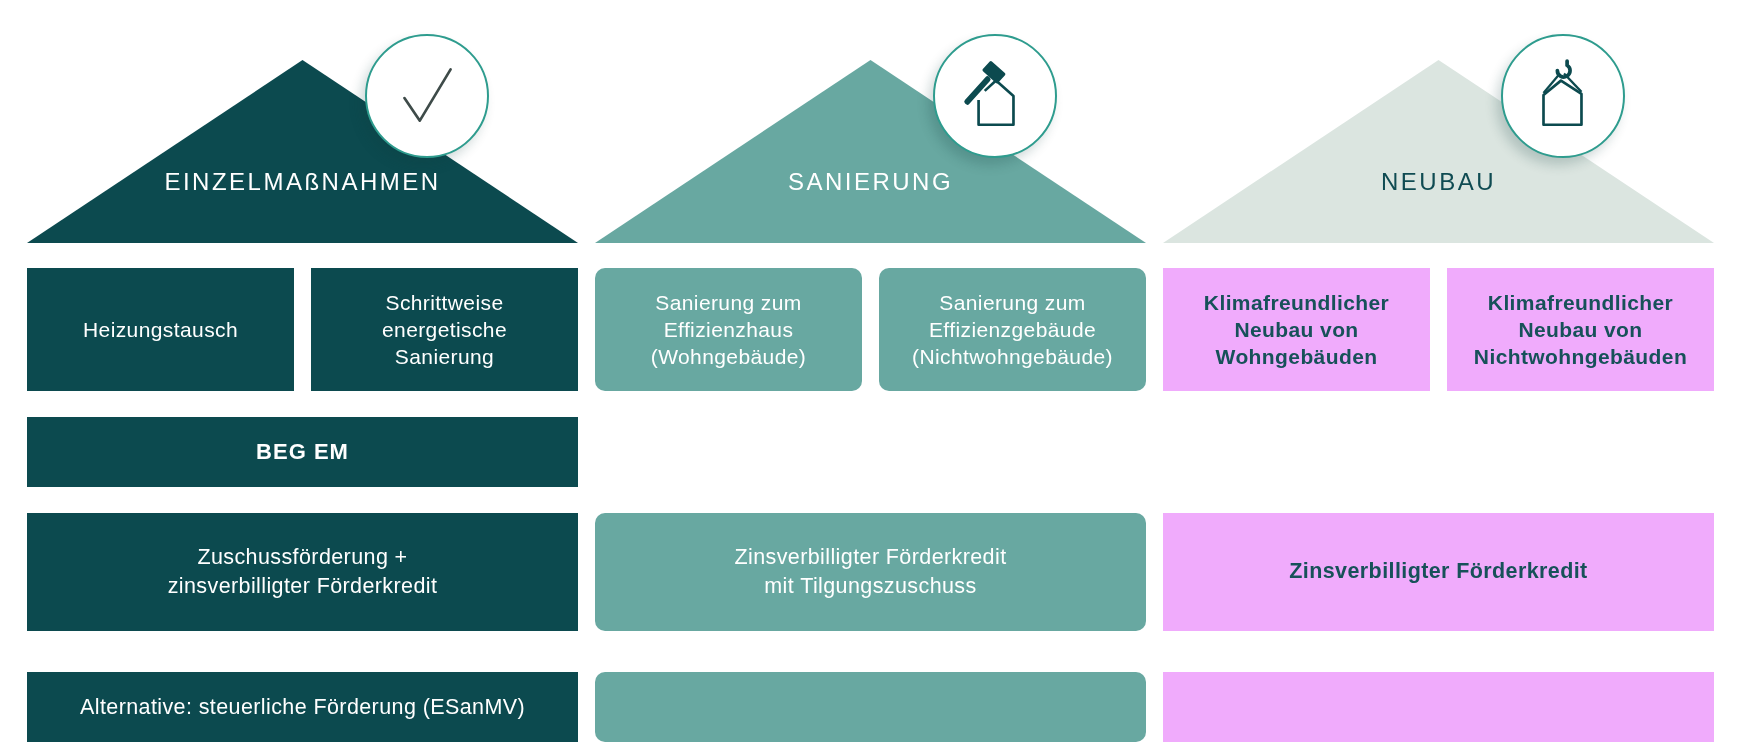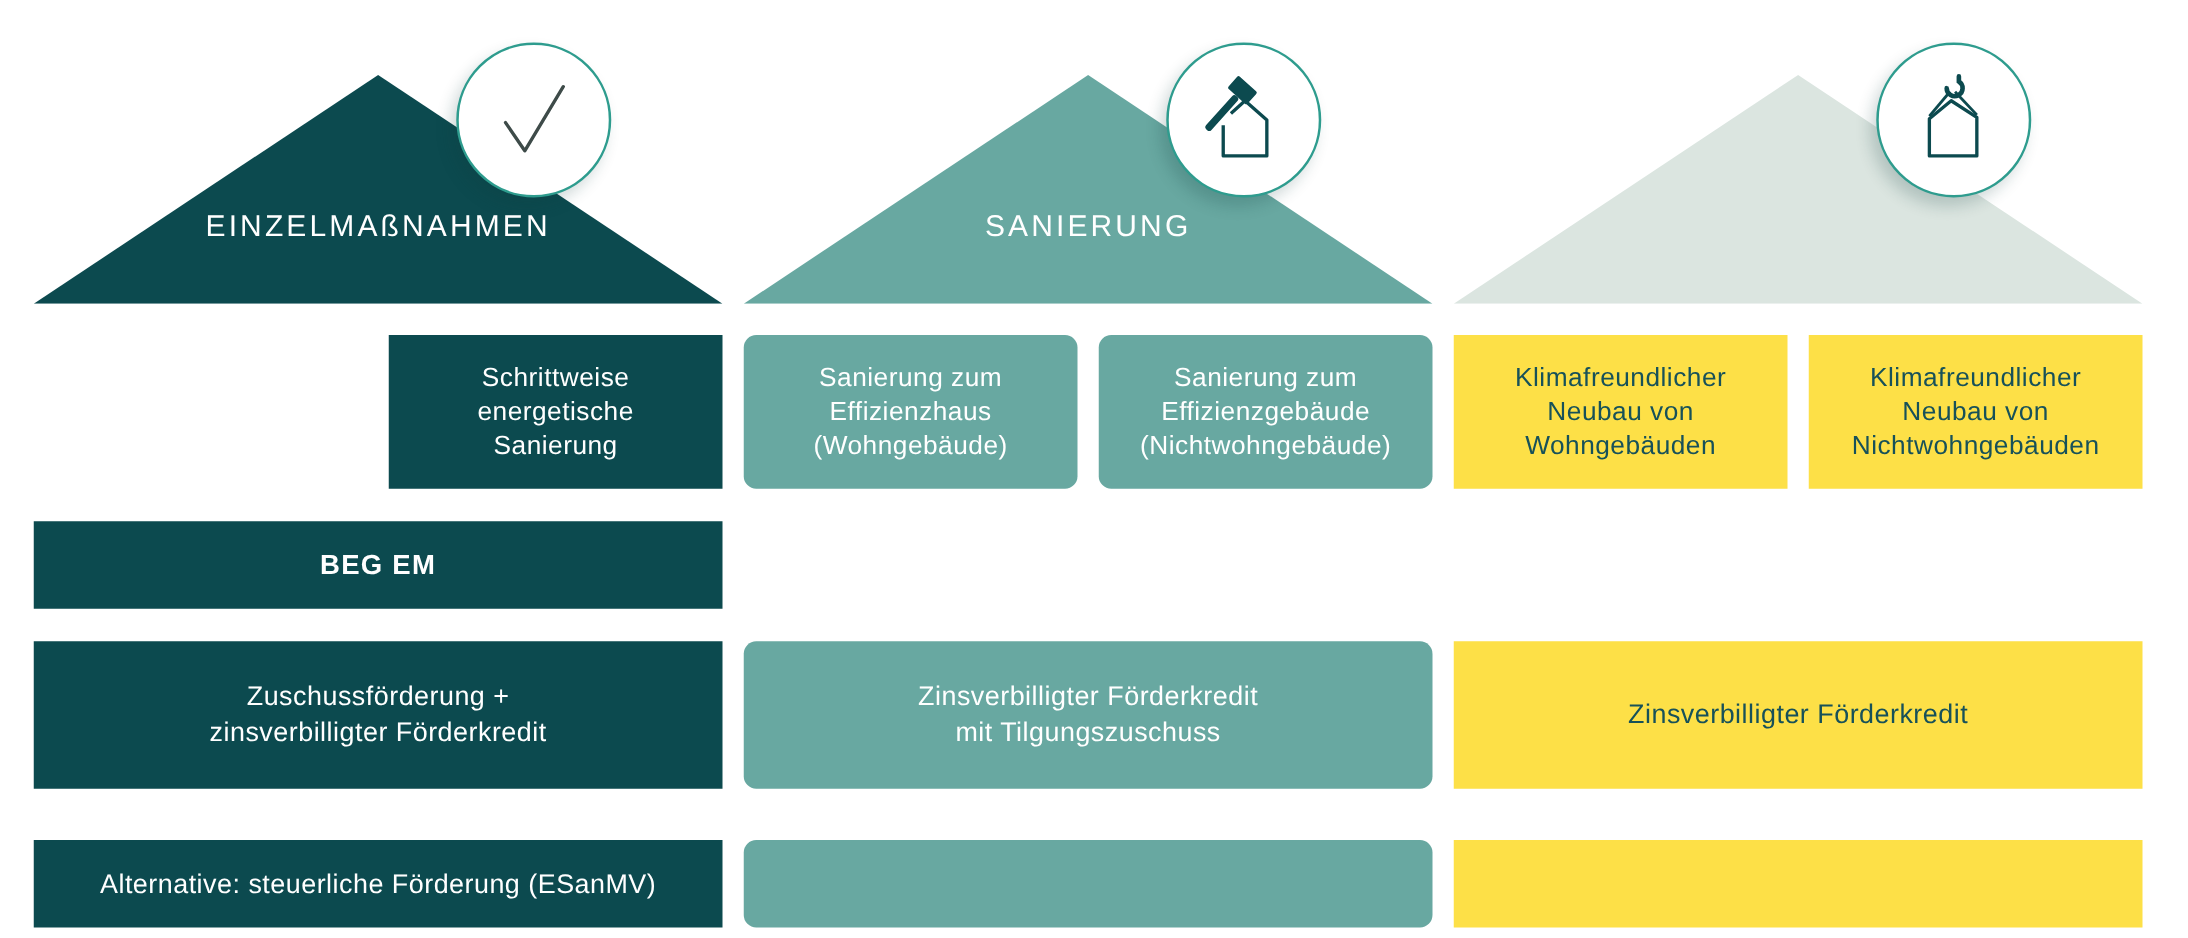--- a/index.html
+++ b/index.html
@@ -40,21 +40,21 @@
   .r1 { top:268px; height:123px; width:267px; font-size:21px; line-height:1.3; letter-spacing:0.4px; }
   .r1.b { left:284px; }
   .r2 { top:417px; height:70px; width:551px; font-size:22px; font-weight:bold; letter-spacing:1px; }
   .r2.half { width:267px; }
   .r2.half.b { left:284px; }
   .r3 { top:513px; height:118px; width:551px; font-size:21.5px; line-height:1.35; letter-spacing:0.4px; }
   .r4 { top:657px; height:70px; width:551px; font-size:21.5px; letter-spacing:0.4px;margin-top:15px; }
 
   .c-dark  { background:#0C4A4F; color:#ffffff; }
   .c-mid   { background:#68A8A1; color:#ffffff;border-radius:10px; }
-  .c-light { background:#fde047; color:#175159; }
+  .c-light { background:#f0abfc; color:#175159;font-weight:bold; }
 
   .icon-stroke { stroke:#0C4A4F; fill:none; stroke-width:2.6; stroke-linejoin:round; }
   .icon-fill   { fill:#0C4A4F; stroke:none; }
 </style>
 </head>
 <body>
 
 <div class="canvas">
 
   <div class="col col1">
@@ -63,20 +63,21 @@
         <polygon points="0,183 275.5,0 551,183" fill="#0C4A4F"></polygon>
       </svg>
     </div>
     <div class="badge-circle">
       <svg width="78" height="78" viewBox="0 0 76 76">
         <polyline points="16,40 31,62 61,12" fill="none" stroke="#3E4B49" stroke-width="2.6" stroke-linecap="round" stroke-linejoin="round"></polyline>
       </svg>
     </div>
     <div class="roof-title">EINZELMAßNAHMEN</div>
 
+    <div class="rowbox r1 a c-dark">Heizungstausch</div>
     <div class="rowbox r1 b c-dark">Schrittweise
 energetische
 Sanierung</div>
     <div class="rowbox r3 c-dark">Zuschussförderung +
 zinsverbilligter Förderkredit</div>
     <div class="rowbox r2 c-dark">BEG EM</div>
     <div class="rowbox r4 c-dark">Alternative: steuerliche Förderung (ESanMV)</div>
   </div>
 
   <div class="col col2">
@@ -114,20 +115,21 @@
       </svg>
     </div>
     <div class="badge-circle">
       <svg width="78" height="78" viewBox="0 0 76 76">
         <path d="M42 4 v4 a6.2 6.2 0 1 1 -9.5 5.2" fill="none" stroke="#0C4A4F" stroke-width="3.6" stroke-linecap="round"></path>
         <line x1="35" y1="16" x2="19" y2="35" stroke="#0C4A4F" stroke-width="2.2"></line>
         <line x1="39" y1="16" x2="56" y2="34" stroke="#0C4A4F" stroke-width="2.2"></line>
         <path class="icon-stroke" d="M19 66 L19 37 L36 23 L56 36 L56 66 Z"></path>
       </svg>
     </div>
+    <div class="roof-title">NEUBAU</div>
 
     <div class="rowbox r1 a c-light">Klimafreundlicher
 Neubau von
 Wohngebäuden</div>
     <div class="rowbox r1 b c-light">Klimafreundlicher
 Neubau von
 Nichtwohngebäuden</div>
     <div class="rowbox r3 c-light">Zinsverbilligter Förderkredit</div>
     <div class="rowbox r4 c-light"></div>
   </div>

